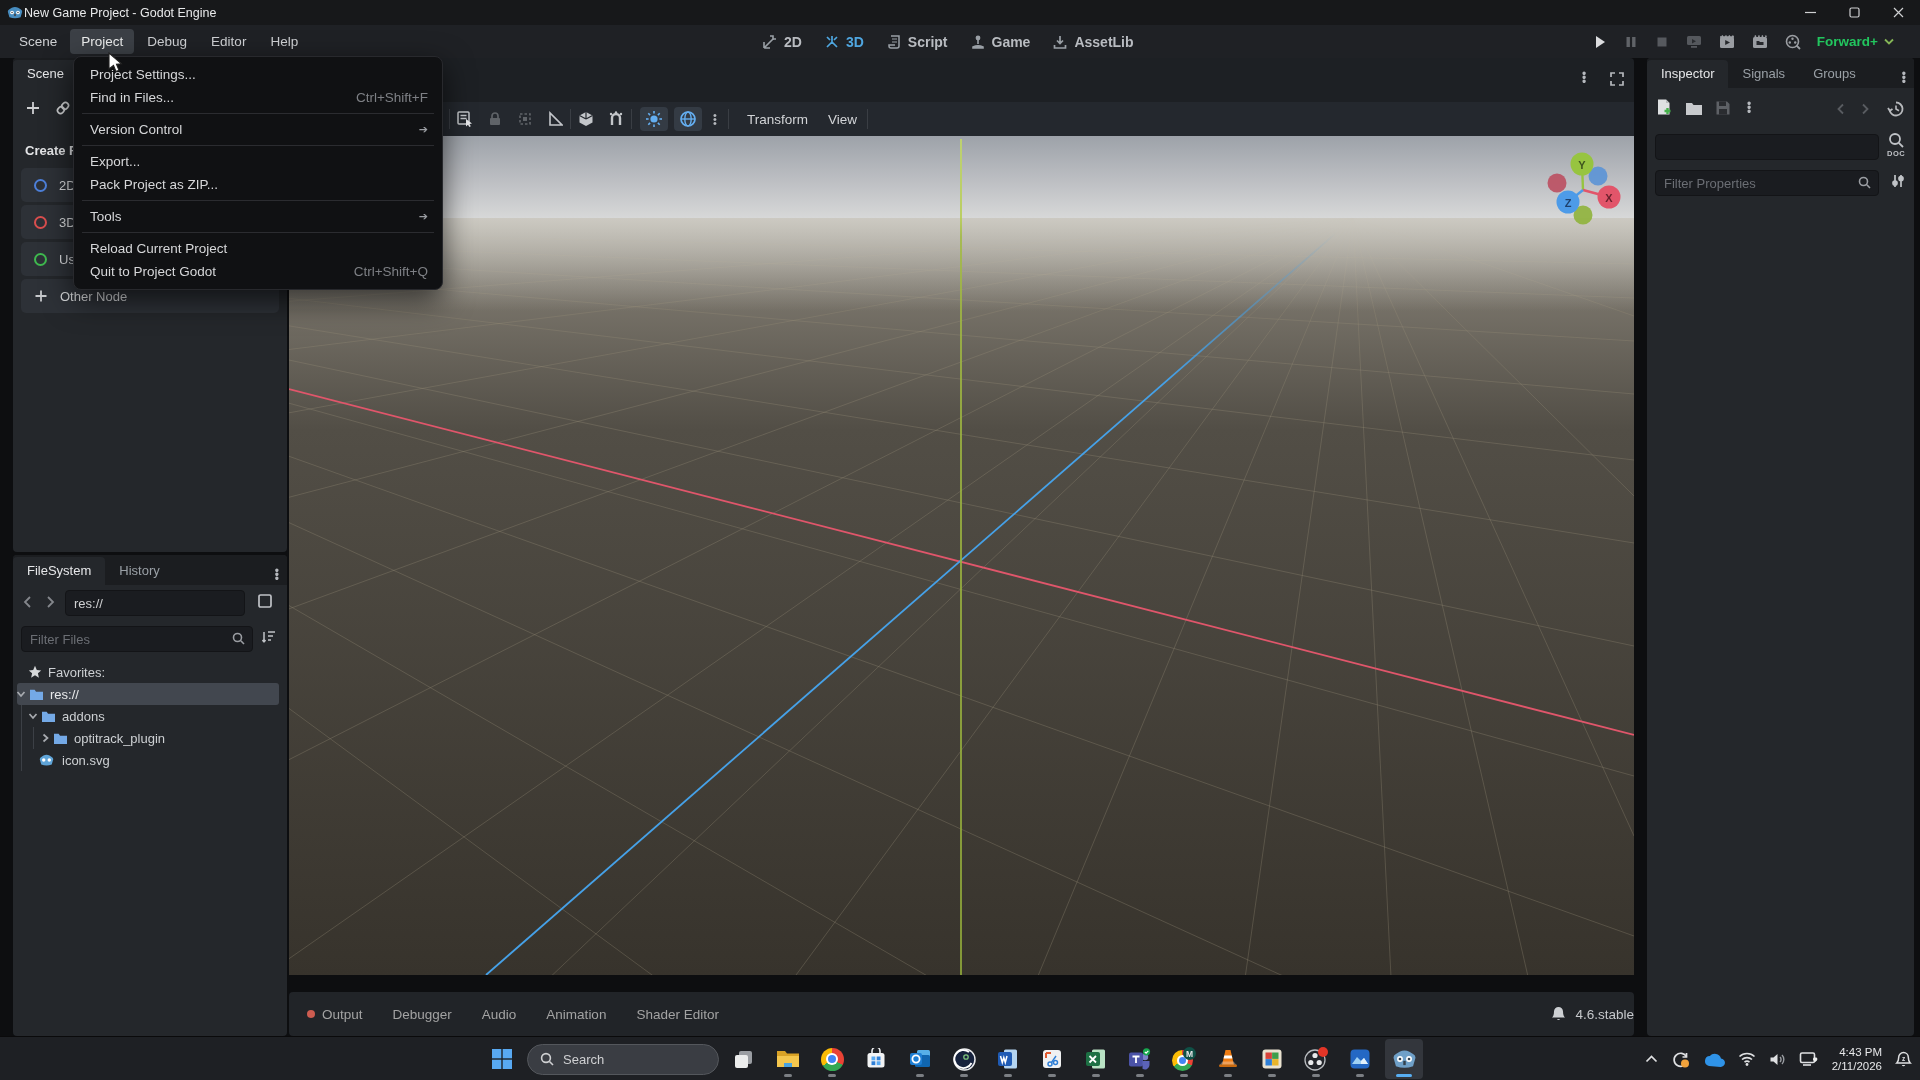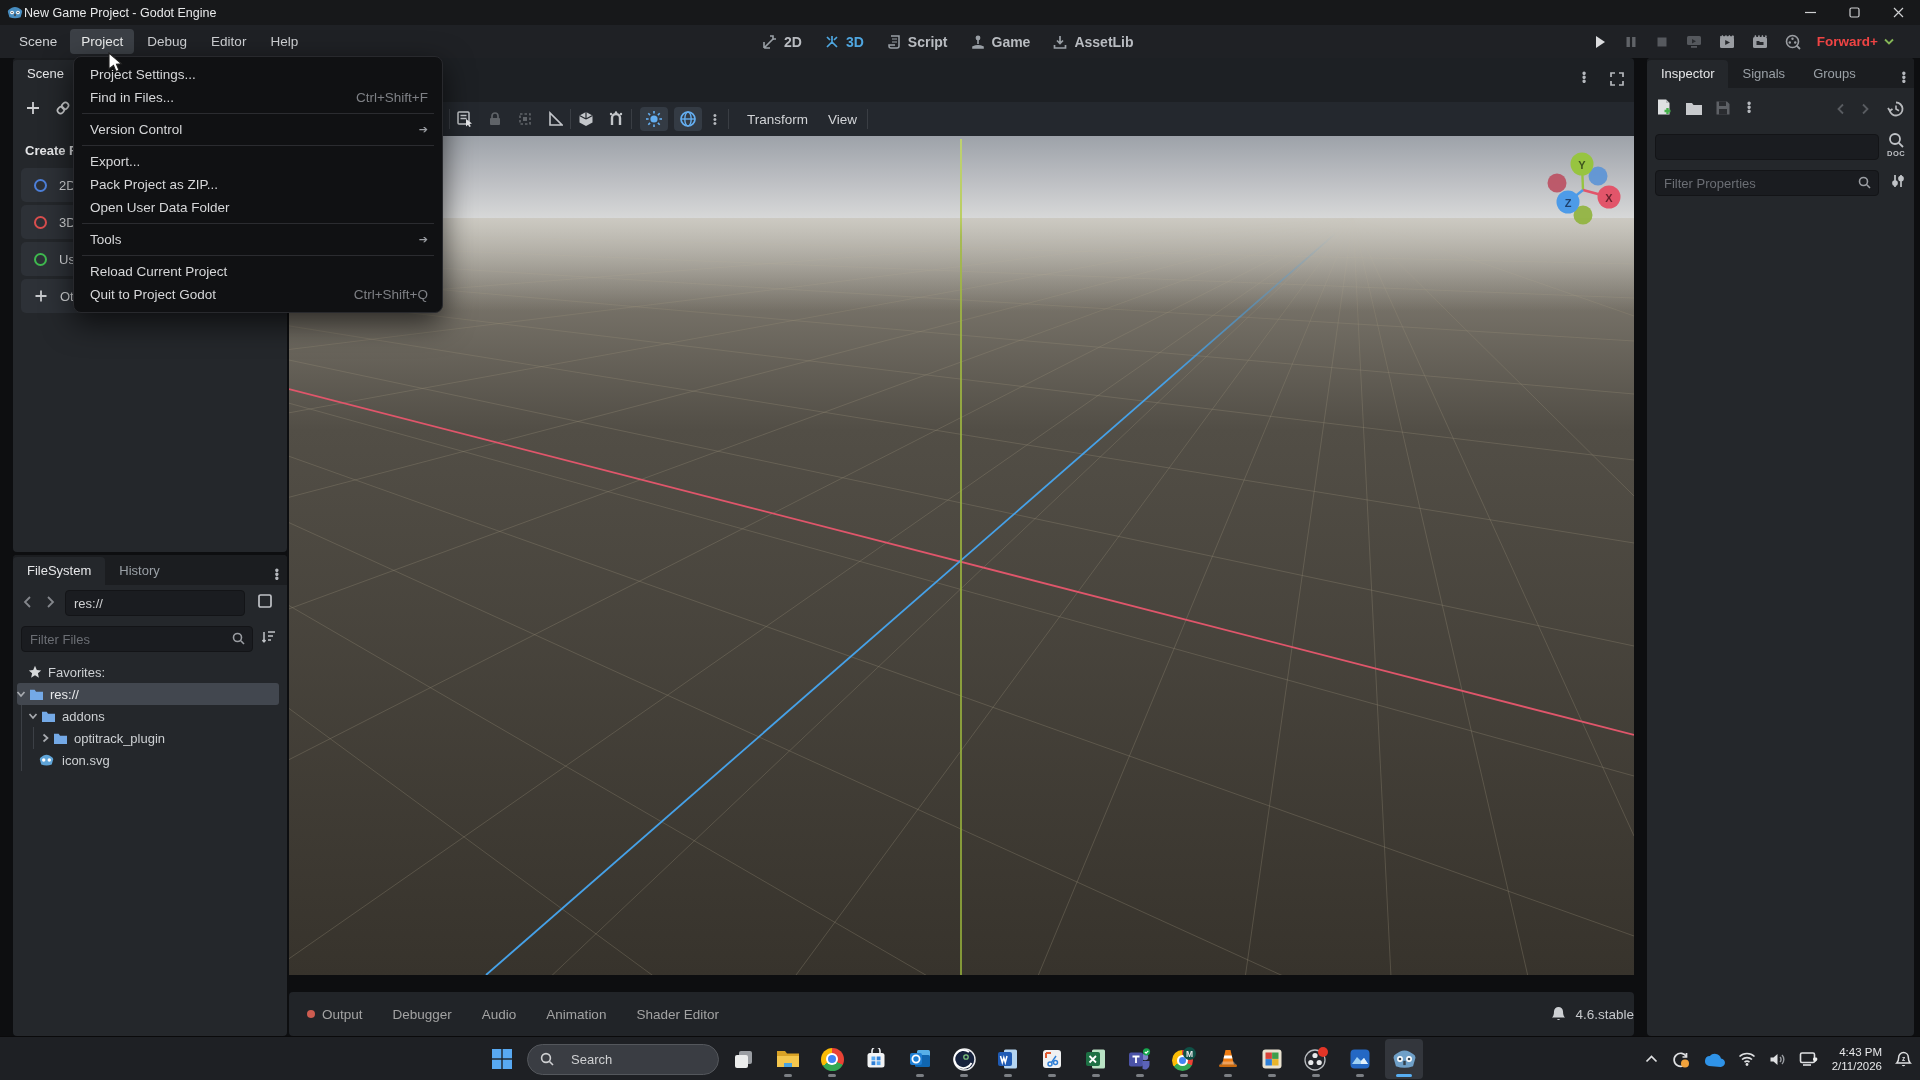--- a/index.html
+++ b/index.html
@@ -16,21 +16,21 @@
 
   
   #menubar { left:0; top:25px; width:1920px; height:33px; background:#1f2125; display:flex; align-items:center; }
   .menu-top { padding:5px 11px; font-size:13.5px; color:#cfd1d4; border-radius:4px; }
   .menu-top.active { background:#3c4046; color:#eceded; }
   #main-menus { display:flex; margin-left:8px; gap:2px; }
   #ctx-tabs { position:absolute; left:762px; top:25px; height:33px; display:flex; align-items:center; gap:22px; }
   .ctx-tab { display:flex; align-items:center; gap:6px; font-size:14px; font-weight:bold; color:#b9bcc1; }
   .ctx-tab.active { color:#4fa6e0; }
   #run-bar { position:absolute; right:26px; top:25px; height:33px; display:flex; align-items:center; gap:15px; }
-  .renderer { color:#ef4444; font-weight:bold; font-size:13.5px; display:flex; gap:6px; align-items:center; }
+  .renderer { color:#22c55e; font-weight:bold; font-size:13.5px; display:flex; gap:6px; align-items:center; }
 
   
   .dock { background:#24272b; border-radius:4px; }
   .dock-tabs { height:30px; background:#1b1d20; border-radius:4px 4px 0 0; display:flex; align-items:flex-end; }
   .dock-tab { padding:6px 14px 7px; font-size:13px; color:#9aa0a6; }
   .dock-tab.active { background:#24272b; color:#e6e7e9; border-radius:4px 4px 0 0; }
   .dots-v { margin-left:auto; margin-bottom:4px; margin-right:8px; color:#b6b9be; font-size:12px; letter-spacing:0; line-height:4px; text-align:center; }
   .g-input { background:#1a1c20; border:1px solid #131417; border-radius:4px; color:#cfd0d2; font-size:13px; padding:0 8px; height:26px; font-family:"Liberation Sans",sans-serif; }
   .g-input::placeholder { color:#6b6e74; }
   .tree-row { position:absolute; height:22px; display:flex; align-items:center; font-size:13px; color:#cdd0d3; }
@@ -58,21 +58,21 @@
   .menu-item .shortcut { margin-left:auto; color:#7e8085; }
   .menu-item .sub-arrow { margin-left:auto; color:#9a9da2; font-size:11px; }
   .menu-sep { height:1px; background:#2b2c30; margin:4px 8px; }
 
   
   #taskbar { left:0; top:1036px; width:1920px; height:44px; background:#1e2024; border-top:1px solid #0a0a0b; }
   #tb-center { position:absolute; left:483px; top:0; height:44px; display:flex; align-items:center; gap:6px; }
   .tb-slot { width:38px; height:40px; display:flex; align-items:center; justify-content:center; position:relative; border-radius:4px; }
   .run-dash { position:absolute; bottom:2px; left:50%; transform:translateX(-50%); width:8px; height:3px; border-radius:2px; background:#7b7e83; }
   .run-dash.active { width:16px; background:#58aef2; }
-  #search-pill { width:192px; height:31px; border-radius:16px; background:#3a3d43; border:1px solid #54575c; display:flex; align-items:center; gap:17px; padding-left:12px; color:#cfd0d2; font-size:13px; }
+  #search-pill { width:192px; height:31px; border-radius:16px; background:#3a3d43; border:1px solid #54575c; display:flex; align-items:center; gap:9px; padding-left:12px; color:#cfd0d2; font-size:13px; }
   #tray { position:absolute; right:8px; top:0; height:44px; display:flex; align-items:center; gap:13px; }
   #clock { text-align:right; font-size:11.5px; color:#e6e7e9; line-height:14px; }
 
   .ic16 { width:16px; height:16px; }
   .ic18 { width:18px; height:18px; }
 </style>
 </head>
 <body>
 
 <div class="abs" id="titlebar">
@@ -647,23 +647,20 @@
       <span>Version Control</span>
       <span class="sub-arrow">➔</span>
     </div>
   <div class="menu-sep"></div>
   <div class="menu-item">
       <span>Export...</span>
     </div>
   <div class="menu-item">
       <span>Pack Project as ZIP...</span>
     </div>
-  <div class="menu-item">
-      <span>Open User Data Folder</span>
-    </div>
   <div class="menu-sep"></div>
   <div class="menu-item">
       <span>Tools</span>
       <span class="sub-arrow">➔</span>
     </div>
   <div class="menu-sep"></div>
   <div class="menu-item">
       <span>Reload Current Project</span>
     </div>
   <div class="menu-item">

